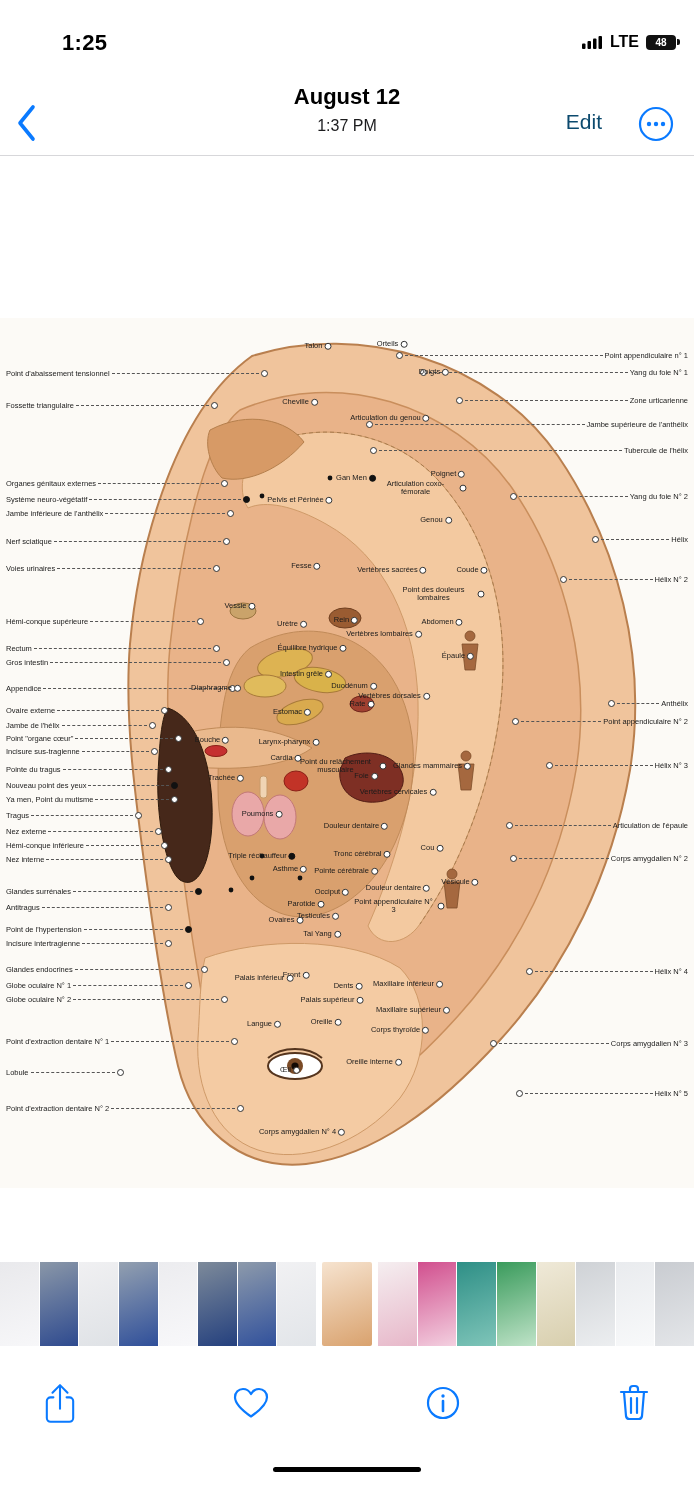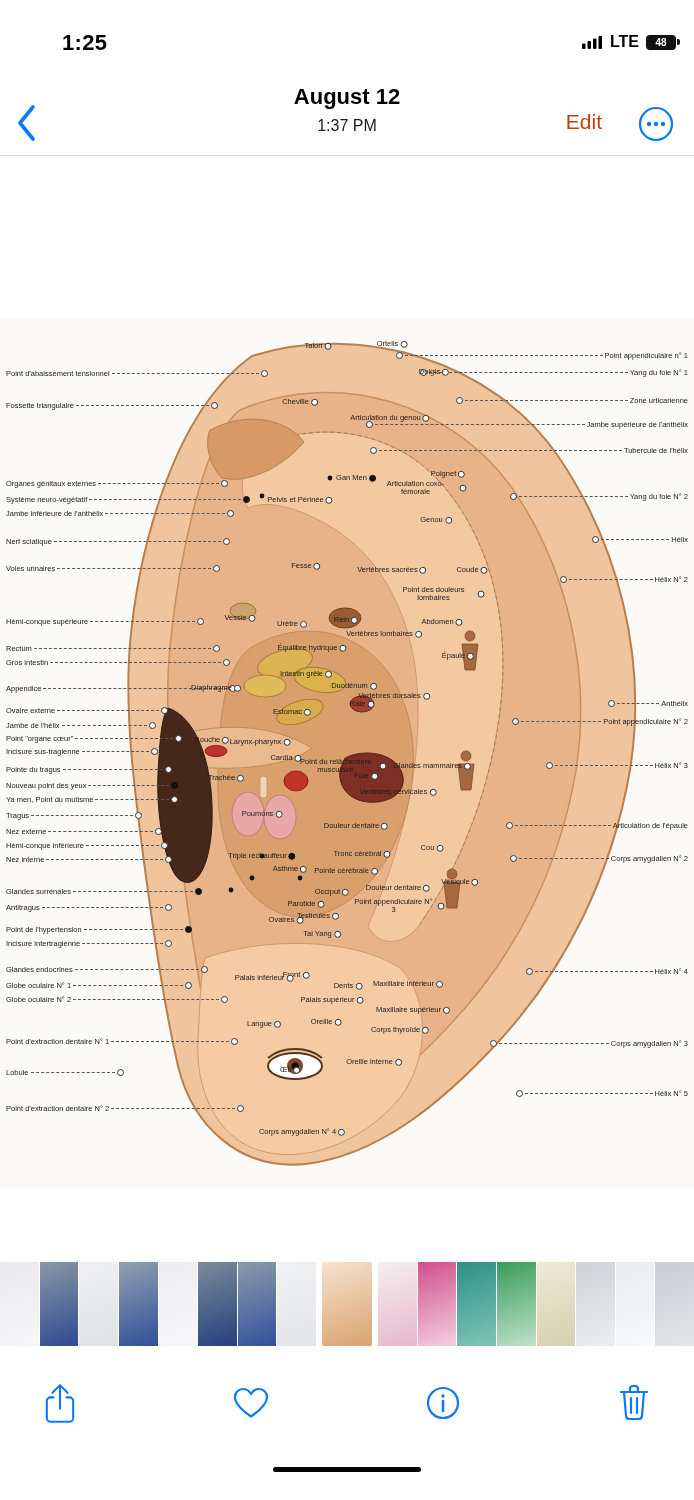--- a/index.html
+++ b/index.html
@@ -15,21 +15,21 @@
     display:flex;align-items:center;justify-content:center;}
   .batt span{color:#fff;font-size:10px;font-weight:700;}
   .batt::after{content:"";position:absolute;right:-4px;top:4.5px;width:3px;height:6px;background:#111;border-radius:0 2px 2px 0;}
 
   
   .nav-bar{position:absolute;top:60px;left:0;right:0;height:95px;background:#fff;z-index:5;}
   .nav-title{position:absolute;top:24px;left:0;right:0;text-align:center;}
   .nav-title .date{font-size:22px;font-weight:600;color:#000;}
   .nav-title .time{margin-top:7px;font-size:16px;font-weight:500;color:#1c1c1e;}
   .back-btn{position:absolute;left:14px;top:42px;width:26px;height:42px;cursor:pointer;}
-  .edit-btn{position:absolute;right:92px;top:50px;font-size:21px;color:#c2410c;cursor:pointer;}
+  .edit-btn{position:absolute;right:92px;top:50px;font-size:21px;color:#0c4a6e;cursor:pointer;}
   .more-btn{position:absolute;right:20px;top:46px;width:36px;height:36px;cursor:pointer;}
   .nav-divider{position:absolute;top:155px;left:0;right:0;height:1px;background:#d7d7da;z-index:5;}
 
   
   .photo{position:absolute;top:318px;left:0;width:694px;height:870px;background:#fcfaf6;}
   .photo svg.ear{position:absolute;left:0;top:0;}
   .lab{position:absolute;display:flex;align-items:center;font-size:7.5px;color:#1b1b1b;line-height:1;}
   .lab.left{left:6px;}
   .lab.right{right:6px;}
   .lab .txt{white-space:nowrap;}
@@ -459,21 +459,21 @@
           <span class="mk"></span>
         </div>
         <div class="c-lab" style="left: 472px; top: 252px;">
           <span class="txt">Coude</span>
           <span class="mk"></span>
         </div>
         <div class="c-lab" style="left: 438px; top: 276px;">
           <span class="txt">Point des douleurs lombaires</span>
           <span class="mk"></span>
         </div>
-        <div class="c-lab" style="left: 240px; top: 300px;">
+        <div class="c-lab" style="left: 240px; top: 288px;">
           <span class="txt">Vessie</span>
           <span class="mk"></span>
         </div>
         <div class="c-lab" style="left: 292px; top: 306px;">
           <span class="txt">Urètre</span>
           <span class="mk"></span>
         </div>
         <div class="c-lab" style="left: 346px; top: 302px;">
           <span class="txt">Rein</span>
           <span class="mk"></span>
@@ -515,21 +515,21 @@
           <span class="mk"></span>
         </div>
         <div class="c-lab" style="left: 362px; top: 386px;">
           <span class="txt">Rate</span>
           <span class="mk"></span>
         </div>
         <div class="c-lab" style="left: 212px; top: 422px;">
           <span class="txt">Bouche</span>
           <span class="mk"></span>
         </div>
-        <div class="c-lab" style="left: 260px; top: 424px; justify-content: space-between;">
+        <div class="c-lab" style="left: 289px; top: 424px; justify-content: space-between;">
           <span class="txt">Larynx-pharynx</span>
           <span class="mk"></span>
         </div>
         <div class="c-lab" style="left: 286px; top: 440px;">
           <span class="txt">Cardia</span>
           <span class="mk"></span>
         </div>
         <div class="c-lab" style="left: 340px; top: 448px;">
           <span class="txt">Point du relâchement musculaire</span>
           <span class="mk"></span>

